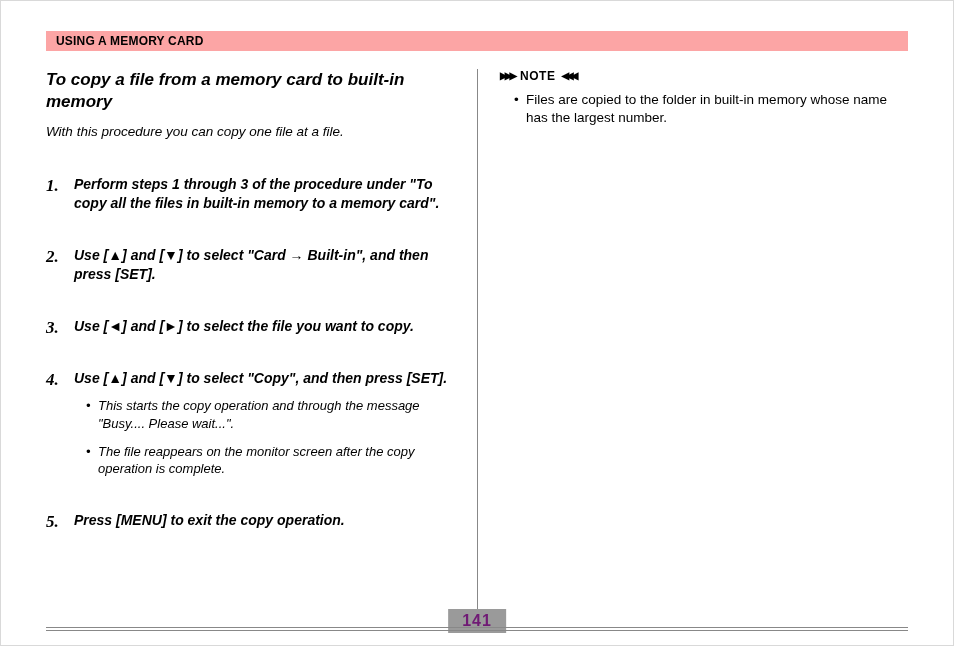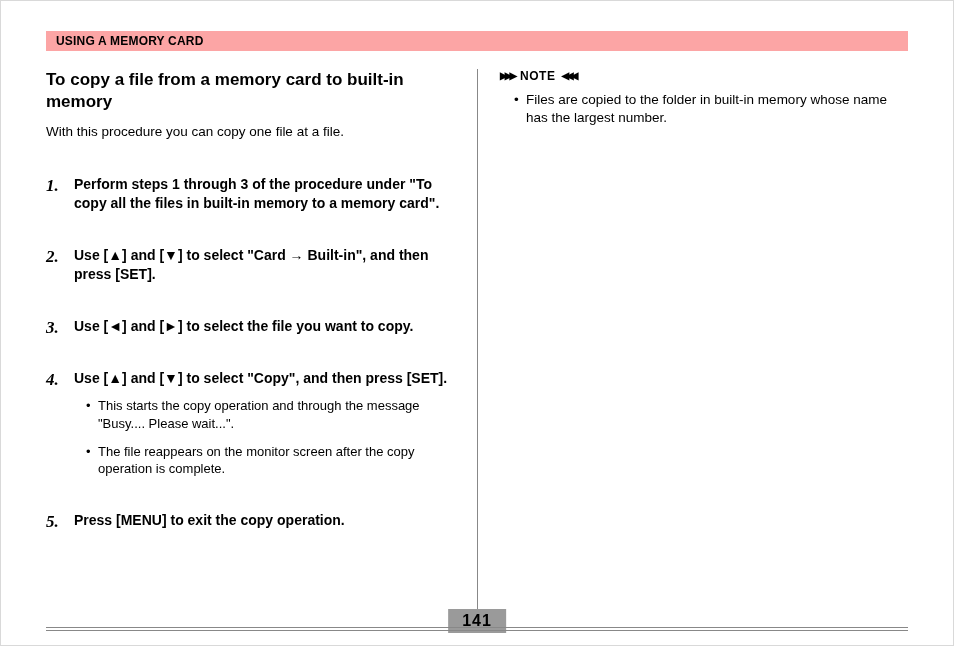--- a/index.html
+++ b/index.html
@@ -20,20 +20,21 @@
     margin-bottom: 18px;
   }
   .columns {
     display: flex;
     gap: 0;
     height: 540px;
   }
   .col-left {
     width: 50%;
     padding-right: 22px;
+    font-style: italic;
   }
   .col-right {
     width: 50%;
     padding-left: 22px;
     border-left: 1px solid #888;
   }
   h2.section-title {
     font-size: 17px;
     font-weight: bold;
     line-height: 1.3;
@@ -126,21 +127,21 @@
     border-bottom: 1px solid #888;
     height: 4px;
     position: relative;
   }
   .page-num {
     position: absolute;
     bottom: -2px;
     left: 50%;
     transform: translateX(-50%);
     background: #9a9a9a;
-    color: #000000;
+    color: #701a75;
     font-weight: bold;
     font-size: 16px;
     padding: 3px 14px;
     letter-spacing: 1px;
   }
   .glyph { font-family: Arial, sans-serif; }
 </style>
 </head>
 <body>
 

